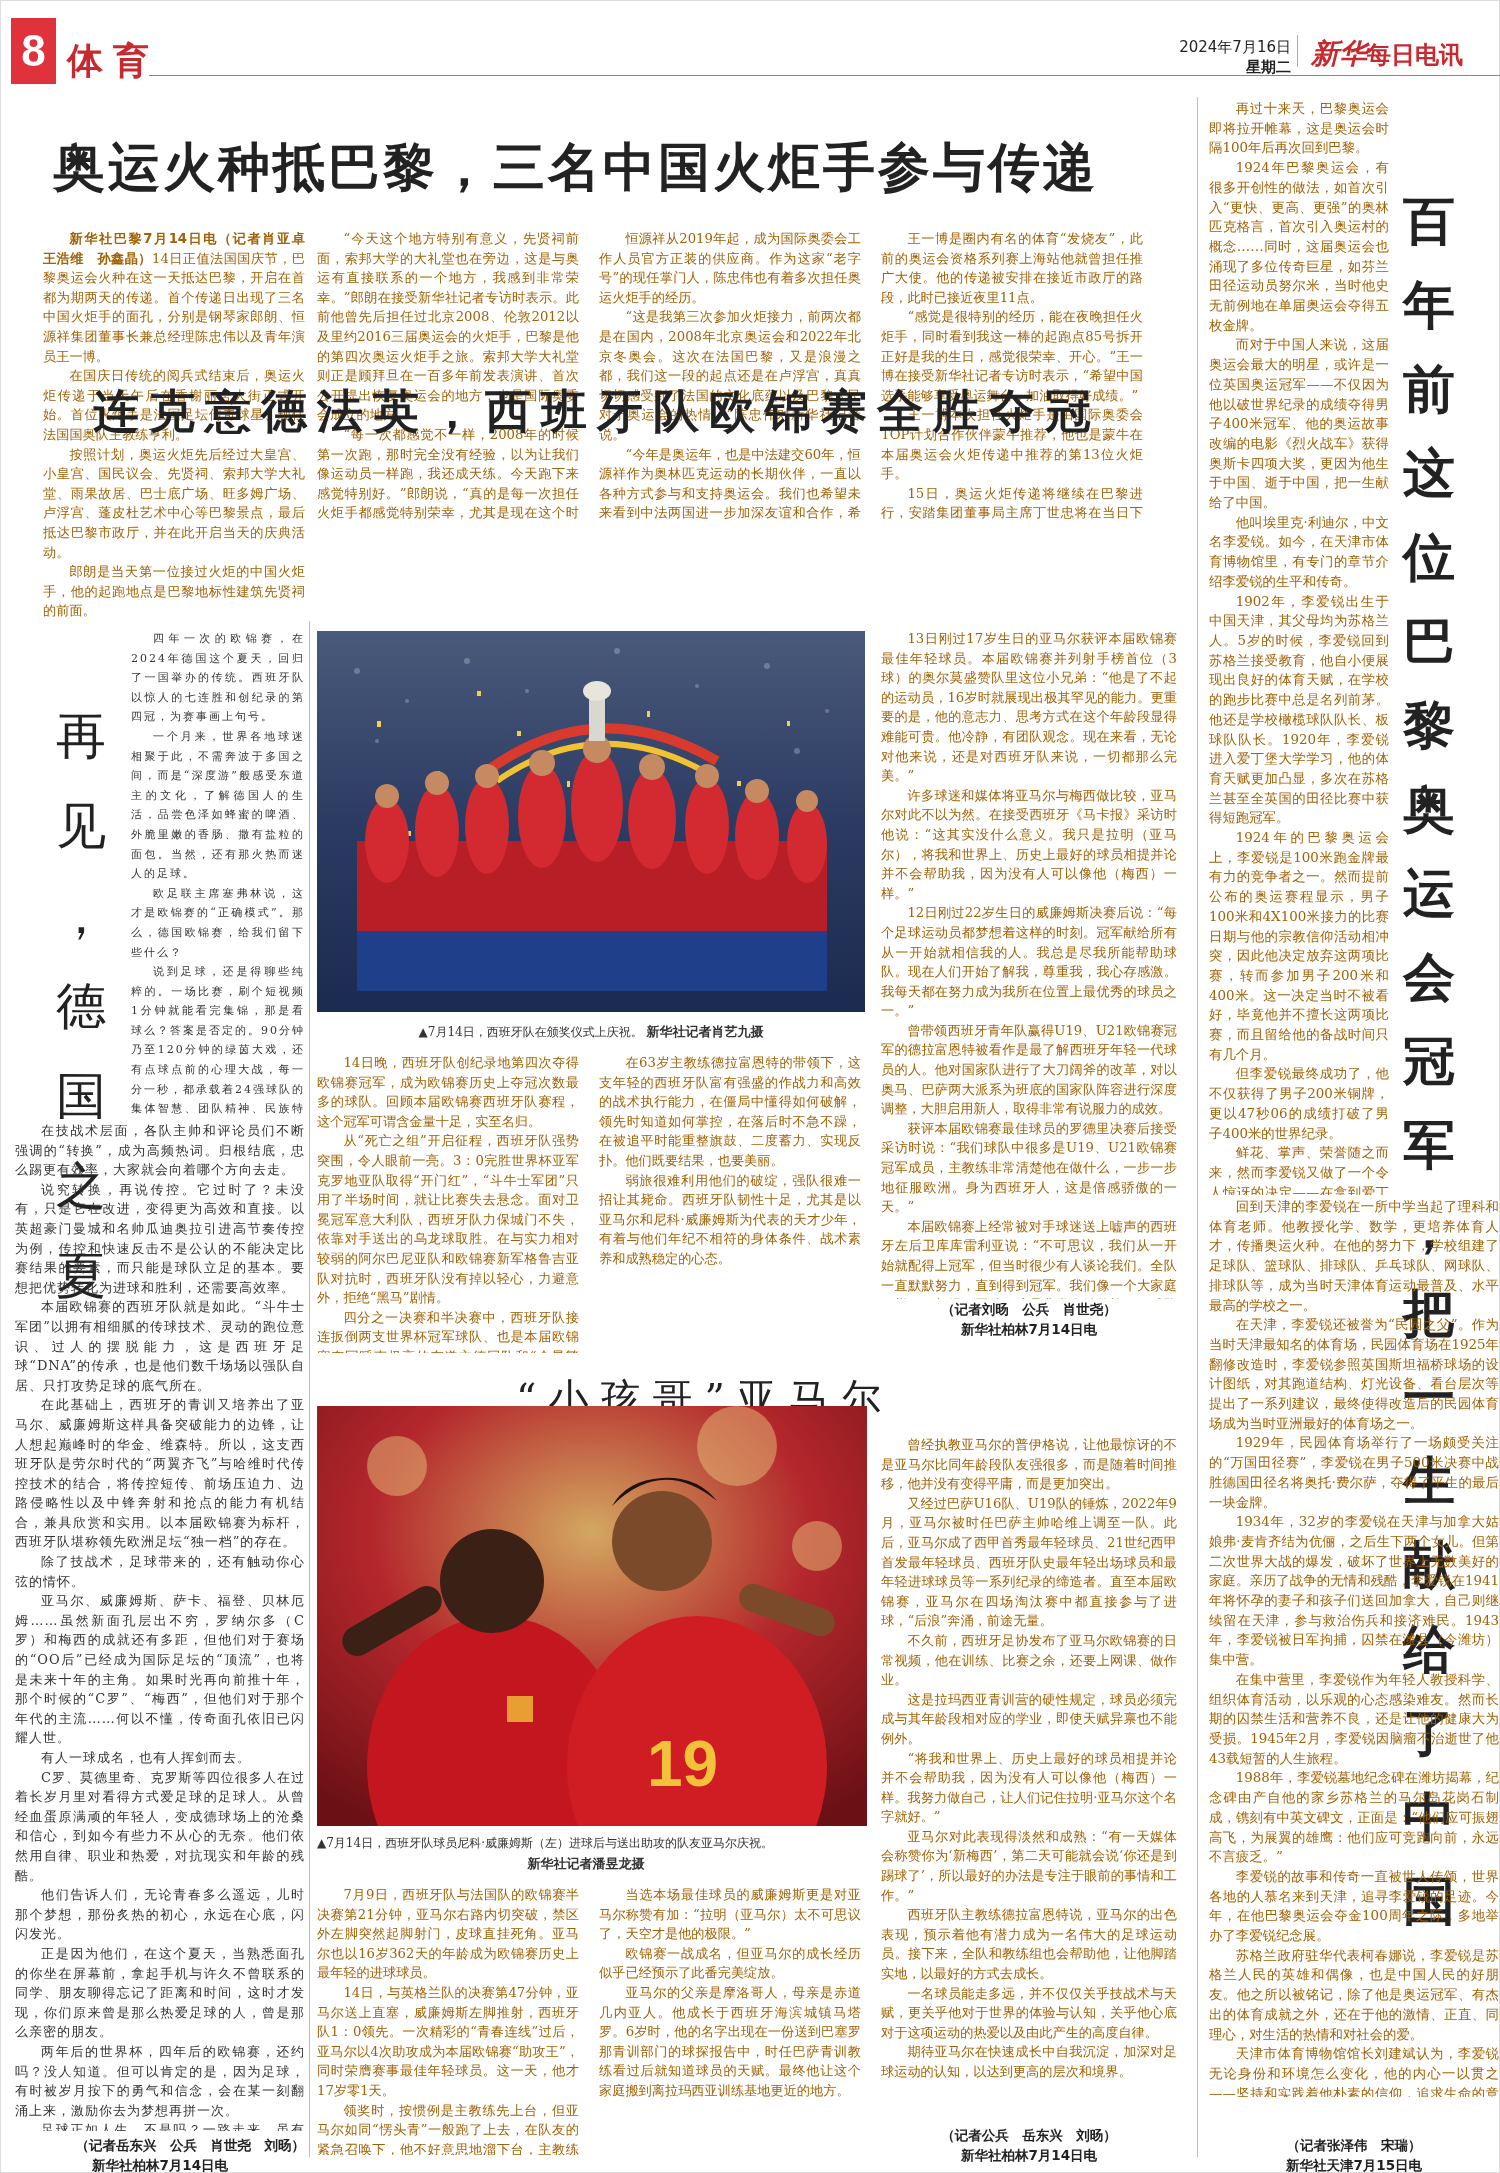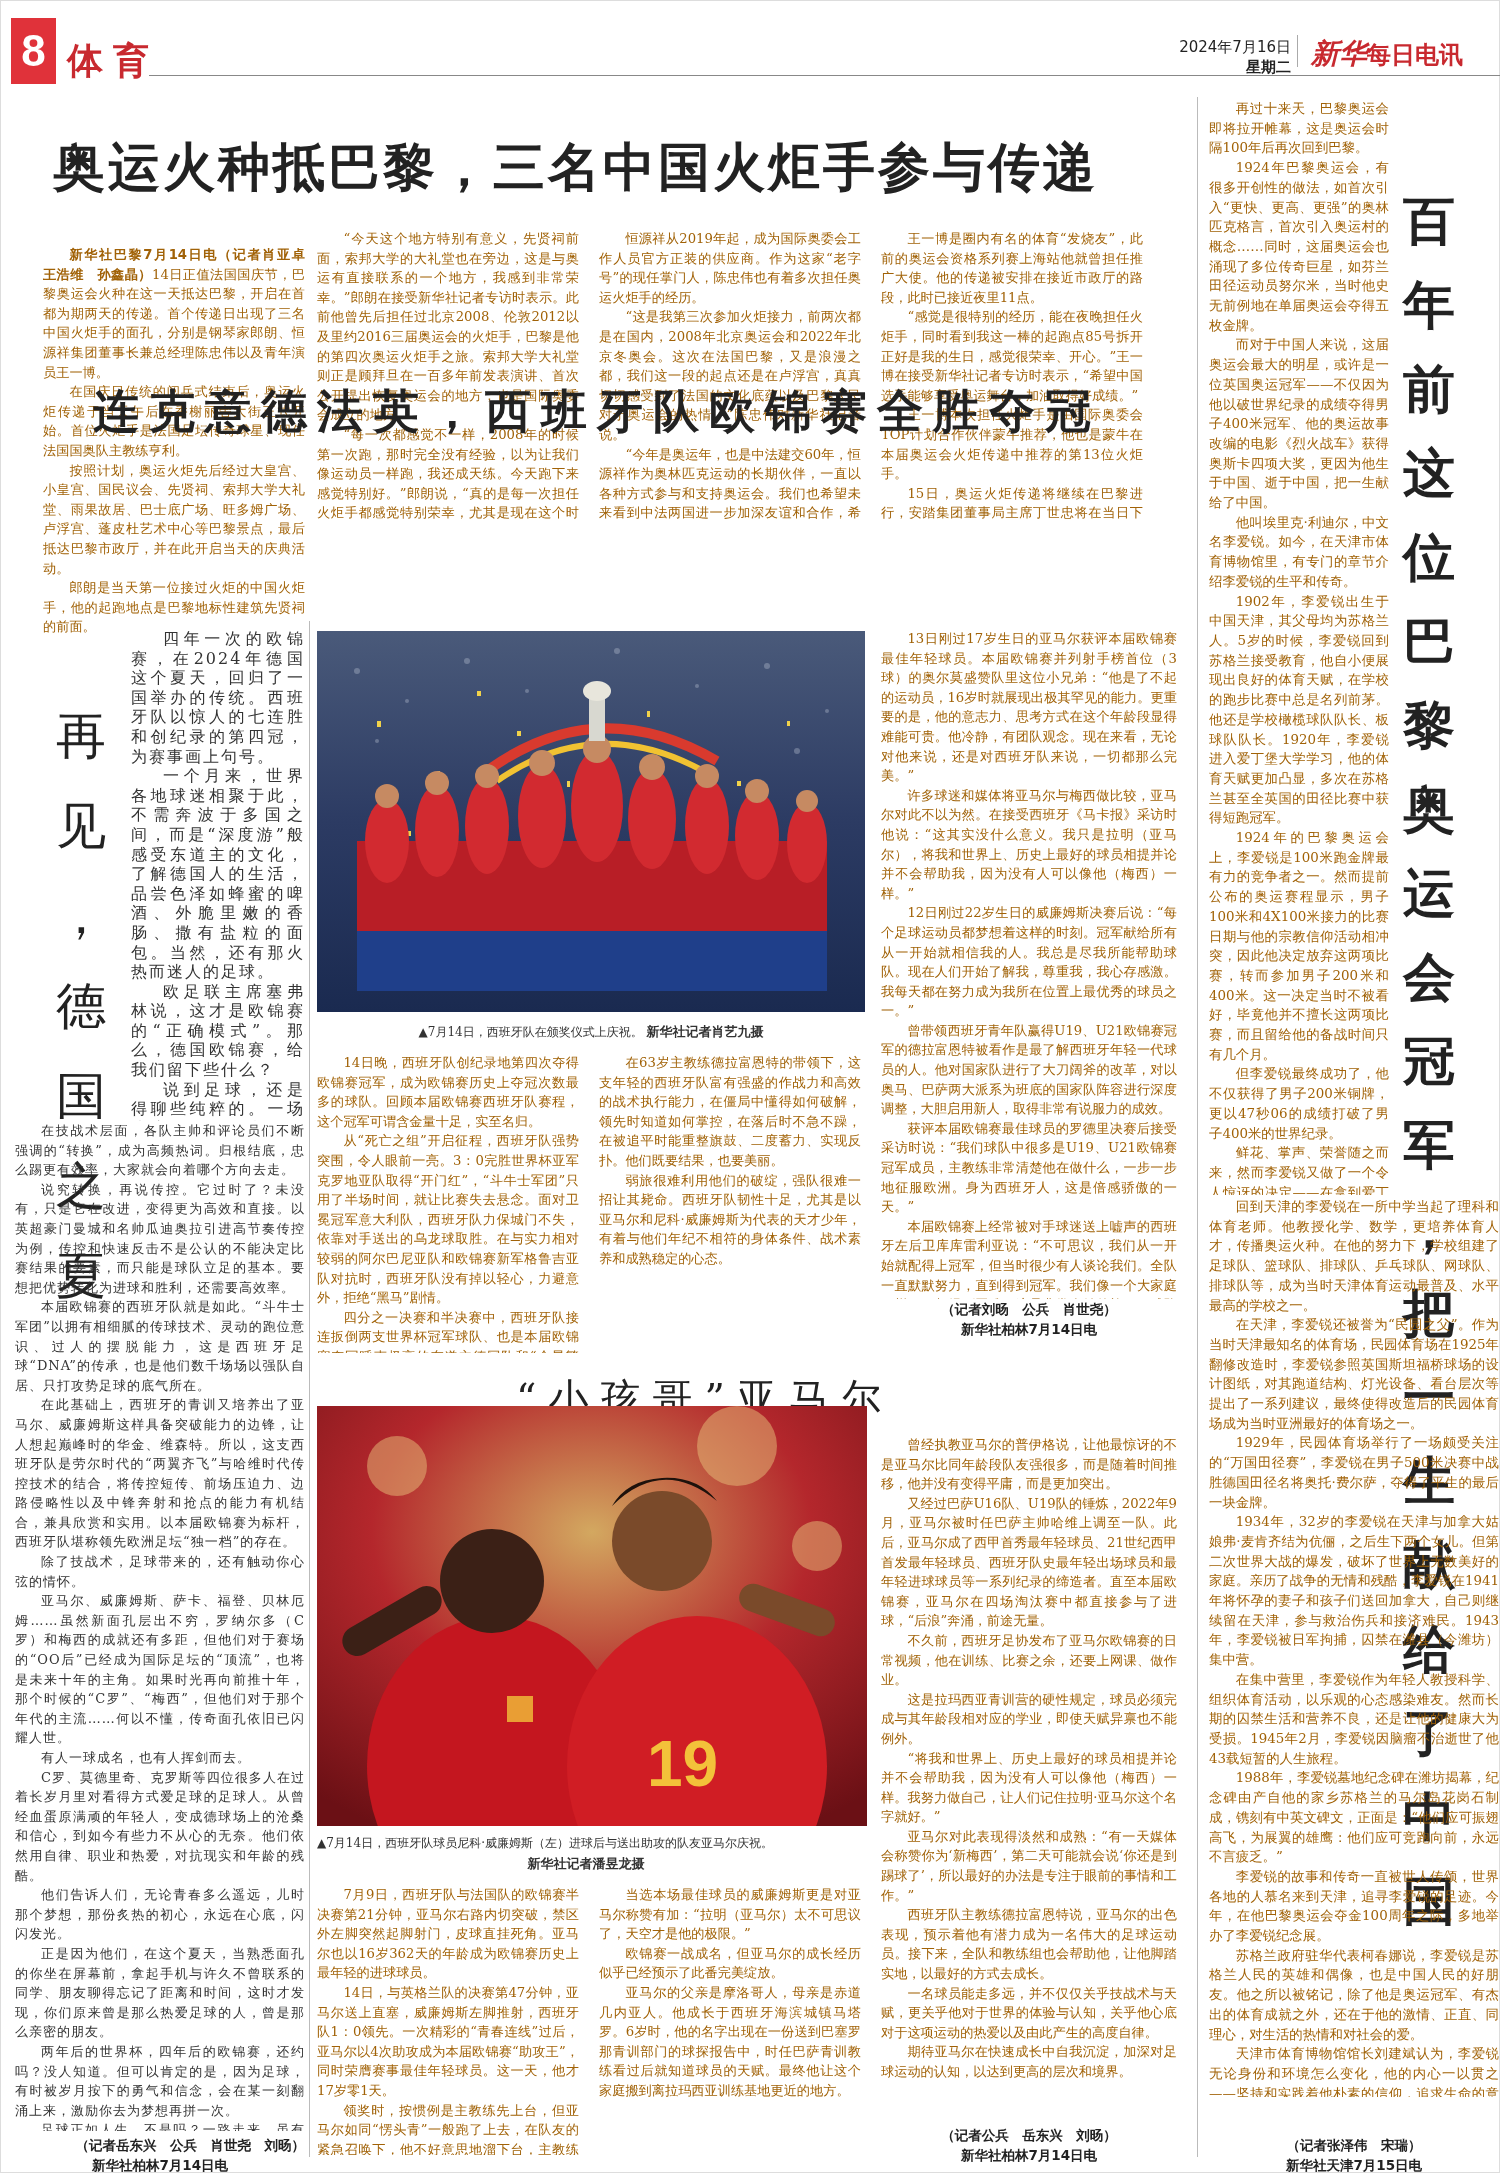--- a/index.html
+++ b/index.html
@@ -50,21 +50,21 @@
     <div>2024年7月16日</div>
     <div class="wd">星期二</div>
   </div>
   <div class="abs vsep"></div>
   <div class="abs paper">
     <span class="a">新华</span><span class="b">每日电讯</span>
   </div>
 
   <div class="abs h1 hl1">奥运火种抵巴黎，三名中国火炬手参与传递</div>
 
-  <div class="abs col" style="left:42px;top:228px;width:262px;margin-top:16px;">
+  <div class="abs col" style="left:42px;top:228px;width:262px;">
     <p><b>新华社巴黎7月14日电（记者肖亚卓　王浩维　孙鑫晶）</b><span>14日正值法国国庆节，巴黎奥运会火种在这一天抵达巴黎，开启在首都为期两天的传递。首个传递日出现了三名中国火炬手的面孔，分别是钢琴家郎朗、恒源祥集团董事长兼总经理陈忠伟以及青年演员王一博。</span></p>
     <p>在国庆日传统的阅兵式结束后，奥运火炬传递于当天午后在香榭丽舍大街正式开始。首位火炬手是法国足坛传奇球星、现任法国国奥队主教练亨利。</p>
     <p>按照计划，奥运火炬先后经过大皇宫、小皇宫、国民议会、先贤祠、索邦大学大礼堂、雨果故居、巴士底广场、旺多姆广场、卢浮宫、蓬皮杜艺术中心等巴黎景点，最后抵达巴黎市政厅，并在此开启当天的庆典活动。</p>
     <p>郎朗是当天第一位接过火炬的中国火炬手，他的起跑地点是巴黎地标性建筑先贤祠的前面。</p>
   </div>
   <div class="abs col" style="left:316px;top:228px;width:262px;height:290px;overflow:hidden">
     <p>“今天这个地方特别有意义，先贤祠前面，索邦大学的大礼堂也在旁边，这是与奥运有直接联系的一个地方，我感到非常荣幸。”郎朗在接受新华社记者专访时表示。此前他曾先后担任过北京2008、伦敦2012以及里约2016三届奥运会的火炬手，巴黎是他的第四次奥运火炬手之旅。索邦大学大礼堂则正是顾拜旦在一百多年前发表演讲、首次公开提出恢复奥运会的地方，也是国际奥委会成立的地方。</p>
     <p>“每一次都感觉不一样，2008年的时候第一次跑，那时完全没有经验，以为让我们像运动员一样跑，我还成天练。今天跑下来感觉特别好。”郎朗说，“真的是每一次担任火炬手都感觉特别荣幸，尤其是现在这个时候，我们所处的世界更加需要团结，这也是奥林匹克的精神。”</p>
 
   </div>
@@ -232,21 +232,21 @@
 
   <div class="abs vhead vh-left" id="vh3">
       <div>再</div>
       <div>见</div>
       <div>，</div>
       <div>德</div>
       <div>国</div>
       <div>之</div>
       <div>夏</div>
     </div>
-  <div class="abs col kai" style="left:130px;top:628px;width:174px;height:492px;overflow:hidden;font-size:16px;line-height:19.6px">
+  <div class="abs col kai" style="left:130px;top:628px;width:174px;height:492px;overflow:hidden;font-size:11px;line-height:19.6px">
     <p>四年一次的欧锦赛，在2024年德国这个夏天，回归了一国举办的传统。西班牙队以惊人的七连胜和创纪录的第四冠，为赛事画上句号。</p>
     <p>一个月来，世界各地球迷相聚于此，不需奔波于多国之间，而是“深度游”般感受东道主的文化，了解德国人的生活，品尝色泽如蜂蜜的啤酒、外脆里嫩的香肠、撒有盐粒的面包。当然，还有那火热而迷人的足球。</p>
     <p>欧足联主席塞弗林说，这才是欧锦赛的“正确模式”。那么，德国欧锦赛，给我们留下些什么？</p>
     <p>说到足球，还是得聊些纯粹的。一场比赛，刷个短视频1分钟就能看完集锦，那是看球么？答案是否定的。90分钟乃至120分钟的绿茵大戏，还有点球点前的心理大战，每一分一秒，都承载着24强球队的集体智慧、团队精神、民族特点，呈现人类在各种极端情绪变化下的行为选择。这才是真正的足球。</p>
   </div>
   <div class="abs col kai" style="left:14px;top:1120px;width:290px;height:1010px;overflow:hidden;font-size:13px;line-height:19.6px;letter-spacing:1px">
     <p>在技战术层面，各队主帅和评论员们不断强调的“转换”，成为高频热词。归根结底，忠么踢更有效率，大家就会向着哪个方向去走。</p>
     <p>说究转换，再说传控。它过时了？未没有，只是它在改进，变得更为高效和直接。以英超豪门曼城和名帅瓜迪奥拉引进高节奏传控为例，传控和快速反击不是公认的不能决定比赛结果的要素，而只能是球队立足的基本。要想把优势转化为进球和胜利，还需要高效率。</p>
     <p>本届欧锦赛的西班牙队就是如此。“斗牛士军团”以拥有相细腻的传球技术、灵动的跑位意识、过人的摆脱能力，这是西班牙足球“DNA”的传承，也是他们数千场场以强队自居、只打攻势足球的底气所在。</p>
     <p>在此基础上，西班牙的青训又培养出了亚马尔、威廉姆斯这样具备突破能力的边锋，让人想起巅峰时的华金、维森特。所以，这支西班牙队是劳尔时代的“两翼齐飞”与哈维时代传控技术的结合，将传控短传、前场压迫力、边路侵略性以及中锋奔射和抢点的能力有机结合，兼具欣赏和实用。以本届欧锦赛为标杆，西班牙队堪称领先欧洲足坛“独一档”的存在。</p>

